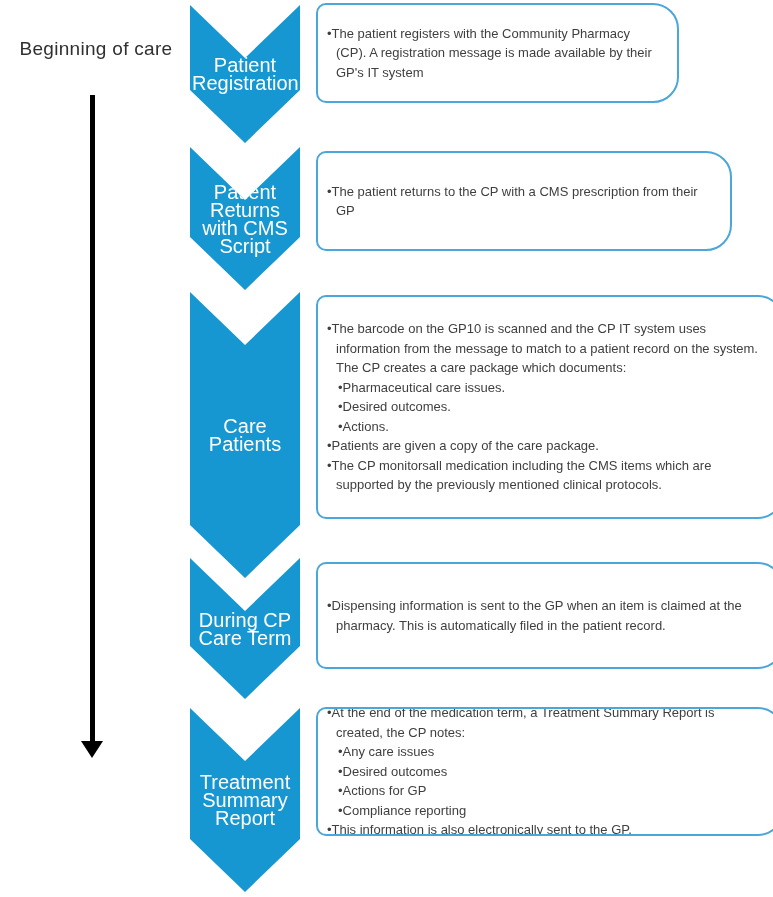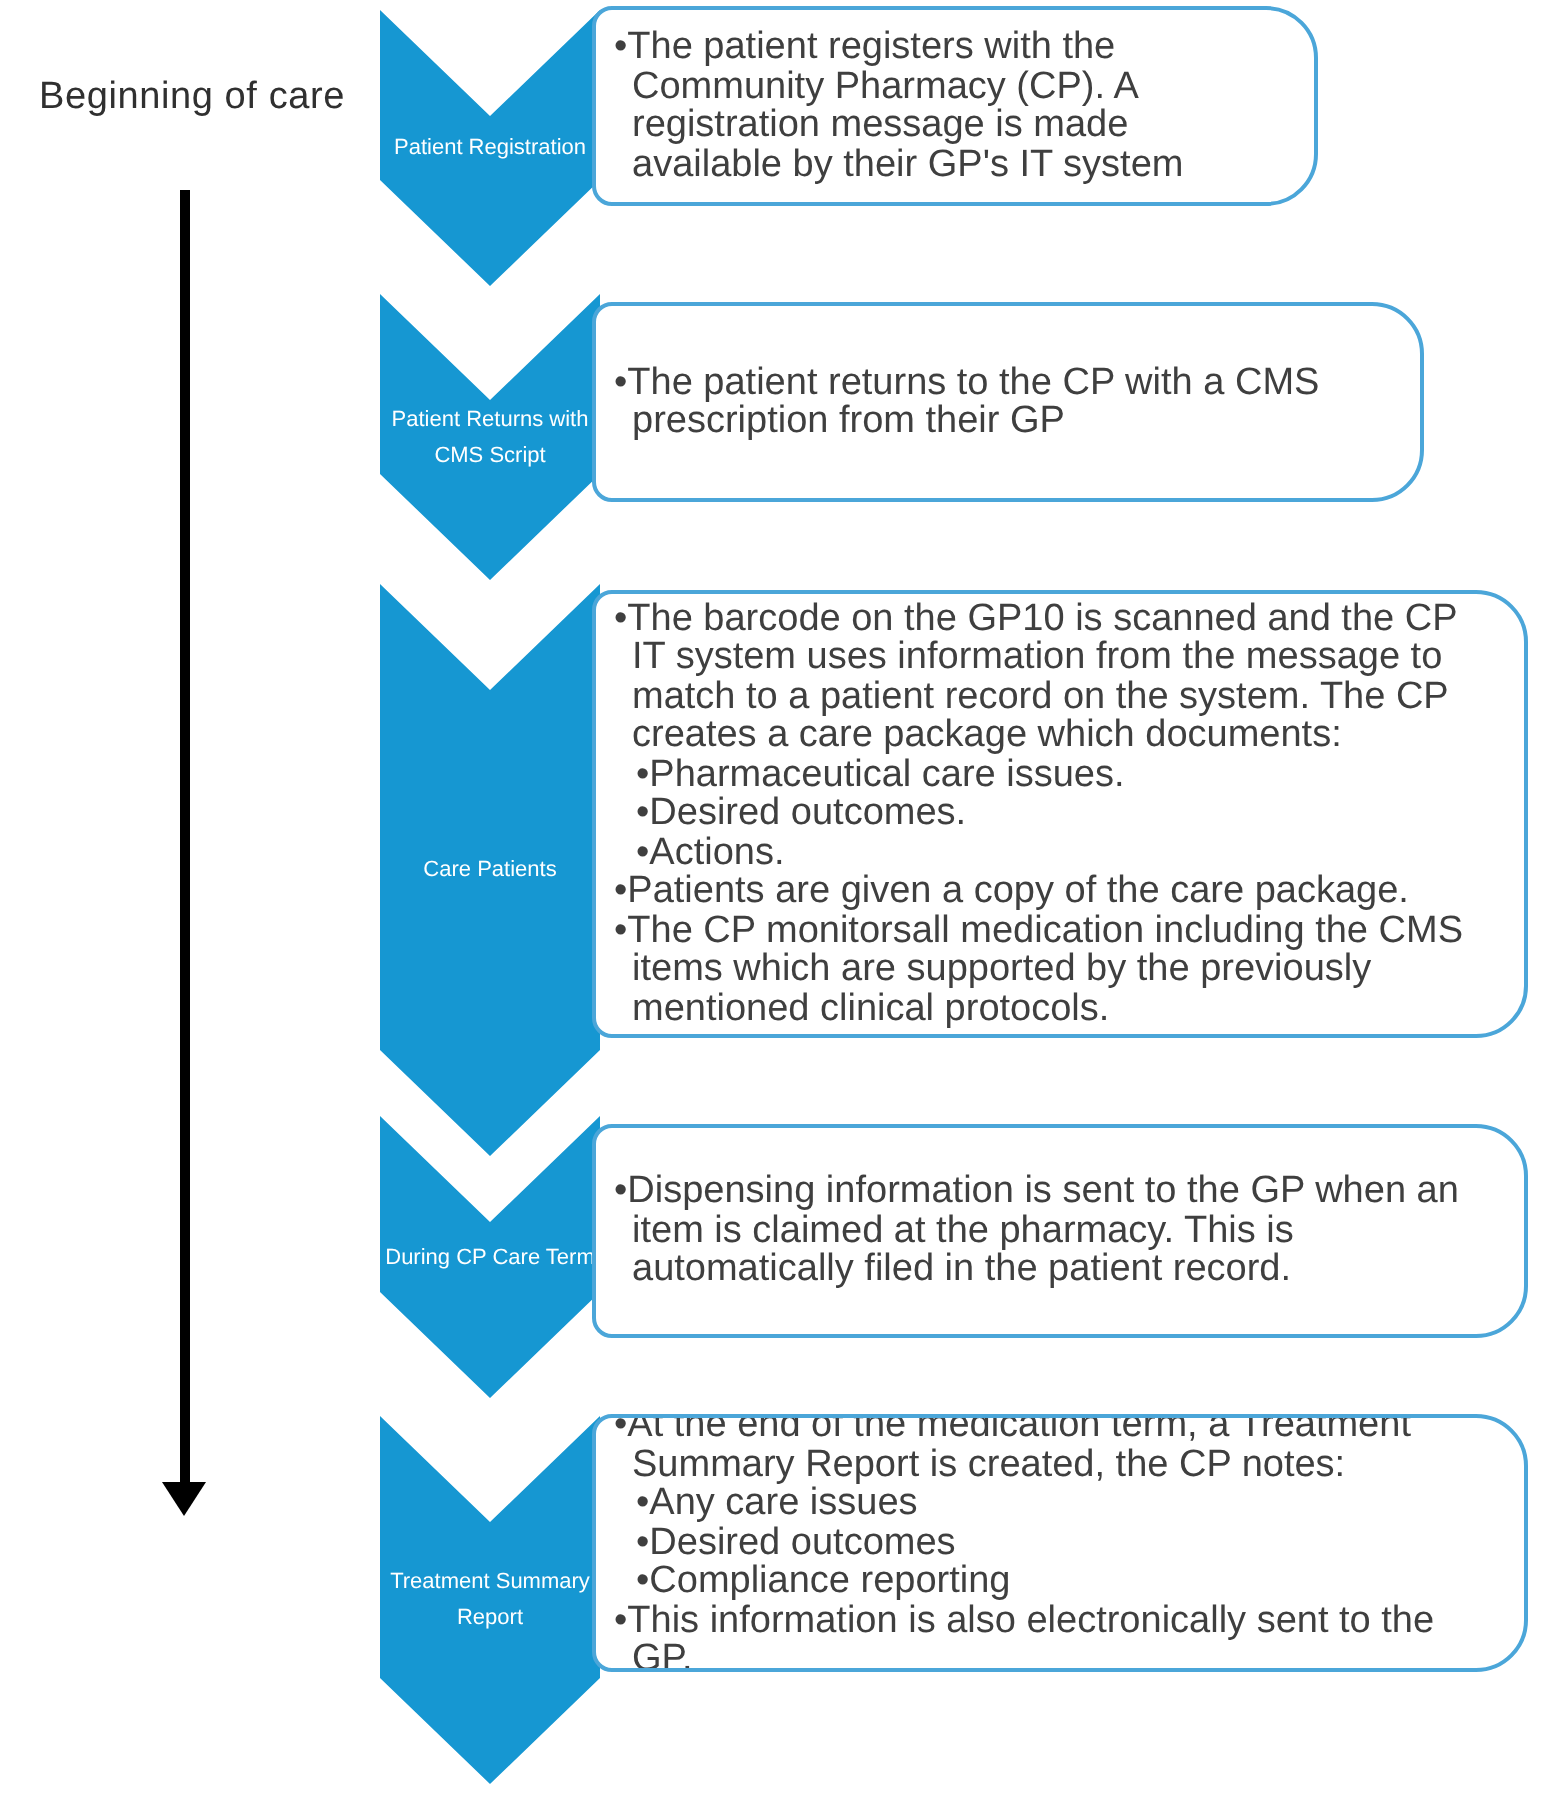--- a/index.html
+++ b/index.html
@@ -58,38 +58,38 @@
     background:var(--accent);
     clip-path:polygon(0 0, 50% 53px, 100% 0, 100% calc(100% - 53px), 50% 100%, 0 calc(100% - 53px));
     display:flex;
     align-items:center;
     justify-content:center;
   }
   .chevron .t{
     width:106px;
     text-align:center;
     color:#ffffff;
-    font-size:11px;
+    font-size:20px;
     line-height:18px;
   }
   .c1{top:5px;height:138px;}
   .c2{top:147px;height:143px;}
   .c3{top:292px;height:286px;}
   .c4{top:558px;height:141px;}
   .c5{top:708px;height:184px;}
 
   
   .callout{
     position:absolute;
-    left:296px;
+    left:316px;
     background:#ffffff;
     border:2px solid var(--line);
     border-radius:10px 26px 26px 10px;
     color:var(--ink);
-    font-size:19px;
+    font-size:13px;
     line-height:19.5px;
     display:flex;
     flex-direction:column;
     justify-content:center;
     padding:4px 20px 4px 9px;
     overflow:hidden;
   }
   .b1{top:3px;  height:100px; width:363px;}
   .b2{top:151px;height:100px; width:416px;}
   .b3{top:295px;height:224px; width:468px;}
@@ -159,18 +159,19 @@
   </div>
 
   <div class="chevron c5">
     <span class="t">Treatment Summary Report</span>
   </div>
   <div class="callout b5">
     <div>
         <div class="bullet lvl1">•At the end of the medication term, a Treatment Summary Report is created, the CP notes:</div>
         <div class="bullet lvl2">•Any care issues</div>
         <div class="bullet lvl2">•Desired outcomes</div>
+        <div class="bullet lvl2">•Actions for GP</div>
         <div class="bullet lvl2">•Compliance reporting</div>
         <div class="bullet lvl1">•This information is also electronically sent to the GP.</div>
       </div>
   </div>
 
 </div>
 
 </body></html>

